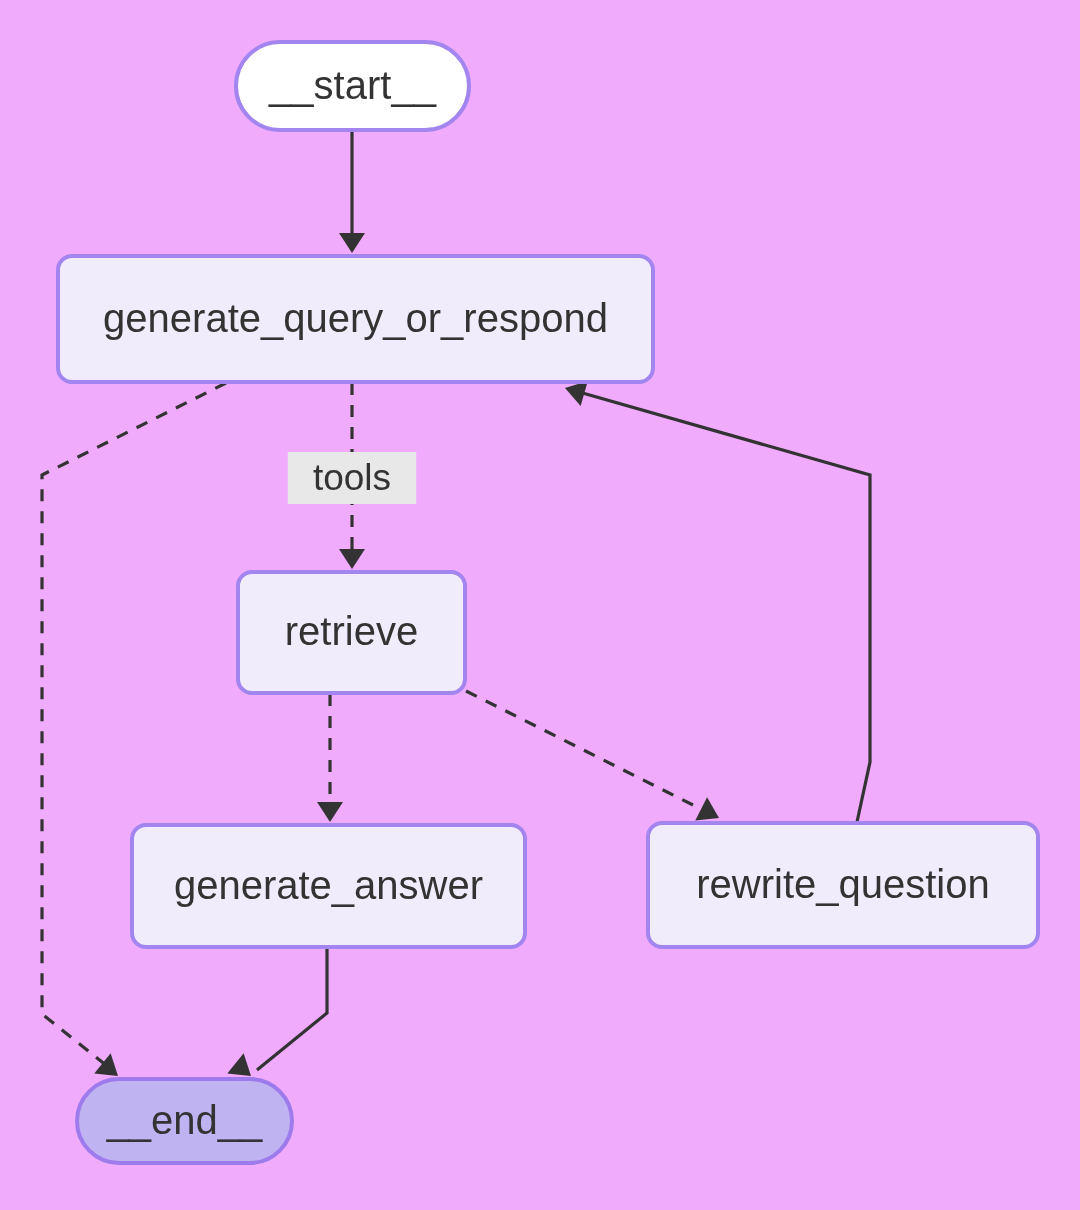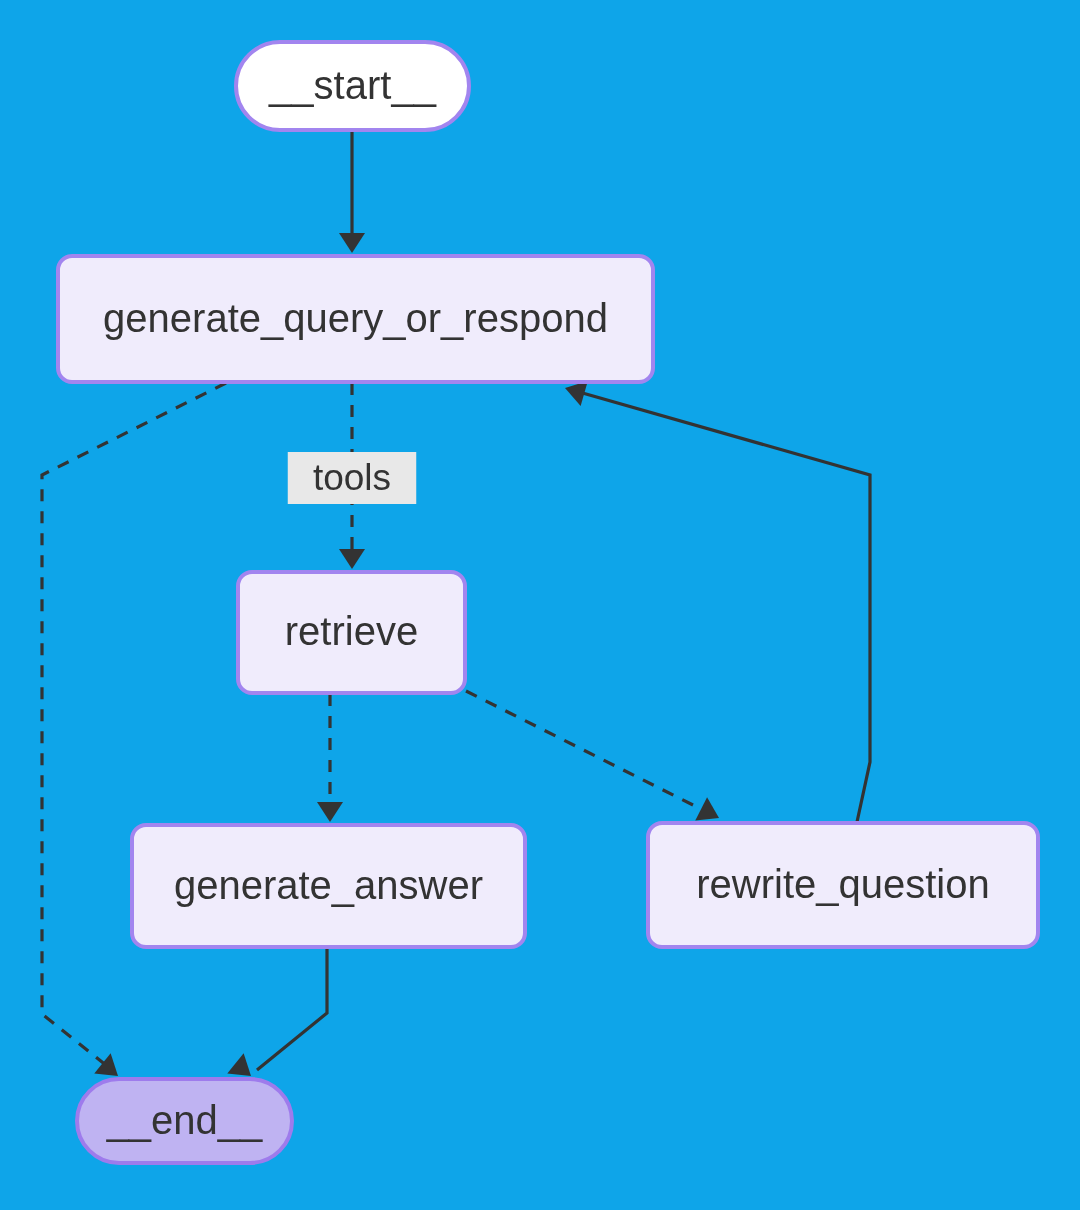--- a/index.html
+++ b/index.html
@@ -10,21 +10,21 @@
   body {
     width: 1080px;
     height: 1210px;
     font-family: "Liberation Sans", sans-serif;
     overflow: hidden;
   }
   #graph-root {
     position: relative;
     width: 1080px;
     height: 1210px;
-    background: #0ea5e9;
+    background: #f0abfc;
   }
   svg#graph-canvas {
     display: block;
     width: 1080px;
     height: 1210px;
   }
   .node-shape {
     stroke-width: 4px;
   }
   .node-label {

